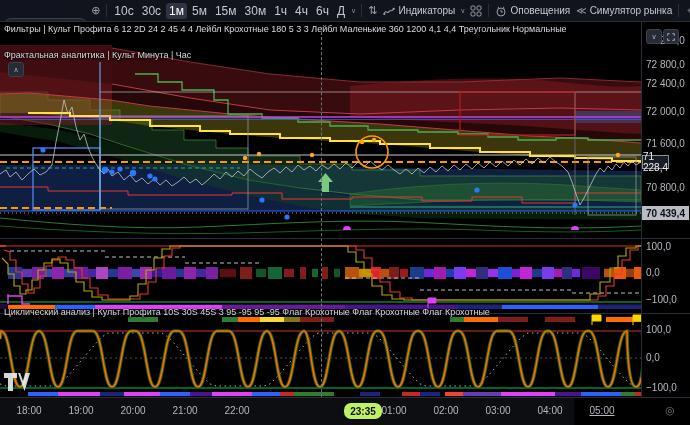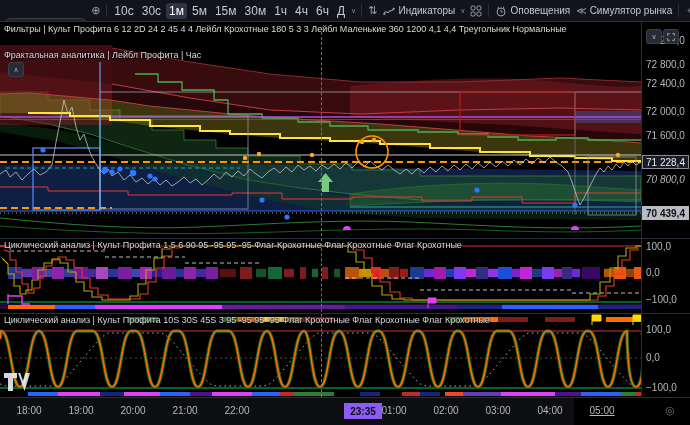--- a/index.html
+++ b/index.html
@@ -19,30 +19,30 @@
   .tb-btn{display:flex;align-items:center;gap:3px;padding:1px 3px;color:#c6c9d1;font-size:10px;flex:0 0 auto;}
   .chev{font-size:7px;color:#868b96;padding:0 2px;}
   .spacer{flex:1 1 auto;}
   
   .chart{position:absolute;top:22px;left:0;width:690px;height:403px;background:#000;}
   .hsep{position:absolute;left:0;width:690px;height:1px;background:#2a2e39;z-index:8;}
   .axis-right{position:absolute;left:641px;top:0;width:49px;height:375px;border-left:1px solid #2a2e39;
               box-sizing:border-box;z-index:6;background:rgba(0,0,0,0.0);}
   .ptick{position:absolute;left:4px;font-size:10px;color:#b4b7bf;}
   .axis-label{position:absolute;font-size:10px;display:flex;align-items:center;justify-content:center;z-index:7;}
-  .last-price{left:642px;width:47px;height:14px;background:#181c24;border:1px solid #8b8f99;color:#edeef2;box-sizing:border-box;}
+  .last-price{left:642px;width:27px;height:14px;background:#181c24;border:1px solid #8b8f99;color:#edeef2;box-sizing:border-box;}
   .cross-price{left:642px;width:47px;height:14px;background:#b9bcc3;color:#0b0d12;font-weight:bold;}
   .legend{position:absolute;left:4px;font-size:9px;color:#d8dade;white-space:nowrap;z-index:9;
           text-shadow:0 0 2px #000,0 1px 2px #000;}
   .time-axis{position:absolute;top:375px;left:0;width:574px;height:28px;background:#0c0e12;z-index:5;}
   .ttick{position:absolute;top:8px;font-size:10px;color:#b4b7bf;transform:translateX(-50%);}
   .date-box{position:absolute;left:270px;top:6px;width:74px;height:16px;background:#2a2e39;color:#dcdee3;
             font-size:10px;font-weight:bold;display:flex;align-items:center;justify-content:center;}
-  .cross-time{position:absolute;left:344px;top:6px;width:38px;height:16px;background:#8b5cf6;color:#0b0d12;
-            font-size:10px;font-weight:bold;display:flex;align-items:center;justify-content:center;}
+  .cross-time{position:absolute;left:344px;top:6px;width:38px;height:16px;background:#bef264;color:#0b0d12;
+            font-size:10px;font-weight:bold;display:flex;align-items:center;justify-content:center;border-radius:7px;}
   .crosshair-v{position:absolute;left:321px;top:5px;height:370px;width:0;border-left:1px dashed #6e737d;z-index:4;}
   .pane-btn{position:absolute;width:14px;height:13px;background:#262b35;border:1px solid #3b404c;border-radius:3px;
             color:#aeb2bb;font-size:7px;display:flex;align-items:center;justify-content:center;z-index:10;}
   svg{position:absolute;left:0;}
   .gear-corner{position:absolute;left:665px;top:382px;font-size:11px;color:#787b86;z-index:6;}
 </style>
 </head>
 <body>
 
 <div class="toolbar">
@@ -318,40 +318,39 @@
     </g>
     <path d="M592,12 V2 L601,2 L601,8 L592,8" fill="#ffd600" stroke="#ffd600"></path>
     <path d="M633,12 V2 L642,2 L642,8 L633,8" fill="#ffd600" stroke="#ffd600"></path>
   </svg>
 
   <div class="hsep" style="top:216px;"></div>
   <div class="hsep" style="top:291px;"></div>
   <div class="hsep" style="top:375px;"></div>
 
   <div class="legend" style="top:2px;">Фильтры | Культ Профита 6 12 2D 24 2 45 4 4 Лейбл Крохотные 180 5 3 3 Лейбл Маленькие 360 1200 4,1 4,4 Треугольник Нормальные</div>
-  <div class="legend" style="top:28px;">Фрактальная аналитика | Лейбл Профита | Час</div>
-  <div class="legend" style="top:218px;">Циклический анализ | Культ Профита 1 5 6 90 95 -95 95 -95 Флаг Крохотные Флаг Крохотные Флаг Крохотные</div>
-  <div class="legend" style="top:293px;text-align:right;">Циклический анализ | Культ Профита 10S 30S 45S 3 95 -95 95 -95 Флаг Крохотные Флаг Крохотные Флаг Крохотные</div>
+  <div class="legend" style="top:28px;">Фрактальная аналитика | Культ Минута | Час</div>
+  <div class="legend" style="top:285px;text-align:right;">Циклический анализ | Культ Профита 10S 30S 45S 3 95 -95 95 -95 Флаг Крохотные Флаг Крохотные Флаг Крохотные</div>
 
   <div class="pane-btn" style="left:8px;top:40px;">∧</div>
   <div class="pane-btn" style="left:646px;top:7px;">∨</div>
   <div class="pane-btn" style="left:663px;top:7px;">
     <svg width="8" height="8" viewBox="0 0 12 12" style="position:static">
         <path d="M1,4 V1 H4 M8,1 H11 V4 M11,8 V11 H8 M4,11 H1 V8" fill="none" stroke="#aeb2bb" stroke-width="1.4"></path>
       </svg>
   </div>
 
   <div class="axis-right">
       <div id="price-ticks">
         <div class="ptick" style="top: 13px;">73 200,0</div>
         <div class="ptick" style="top: 37px;">72 800,0</div>
         <div class="ptick" style="top: 56px;">72 400,0</div>
         <div class="ptick" style="top: 84px;">72 000,0</div>
-        <div class="ptick" style="top: 108px;">71 600,0</div>
-        <div class="ptick" style="top: 152px; font-style: italic;">70 800,0</div>
+        <div class="ptick" style="top: 116px;">71 600,0</div>
+        <div class="ptick" style="top: 160px;">70 800,0</div>
       </div>
       <div id="panel-ticks">
         <div class="ptick" style="top: 219px;">100,0</div>
         <div class="ptick" style="top: 245px;">0,0</div>
         <div class="ptick" style="top: 272px;">−100,0</div>
         <div class="ptick" style="top: 302px;">100,0</div>
         <div class="ptick" style="top: 330px;">0,0</div>
         <div class="ptick" style="top: 360px;">−100,0</div>
       </div>
     </div>

